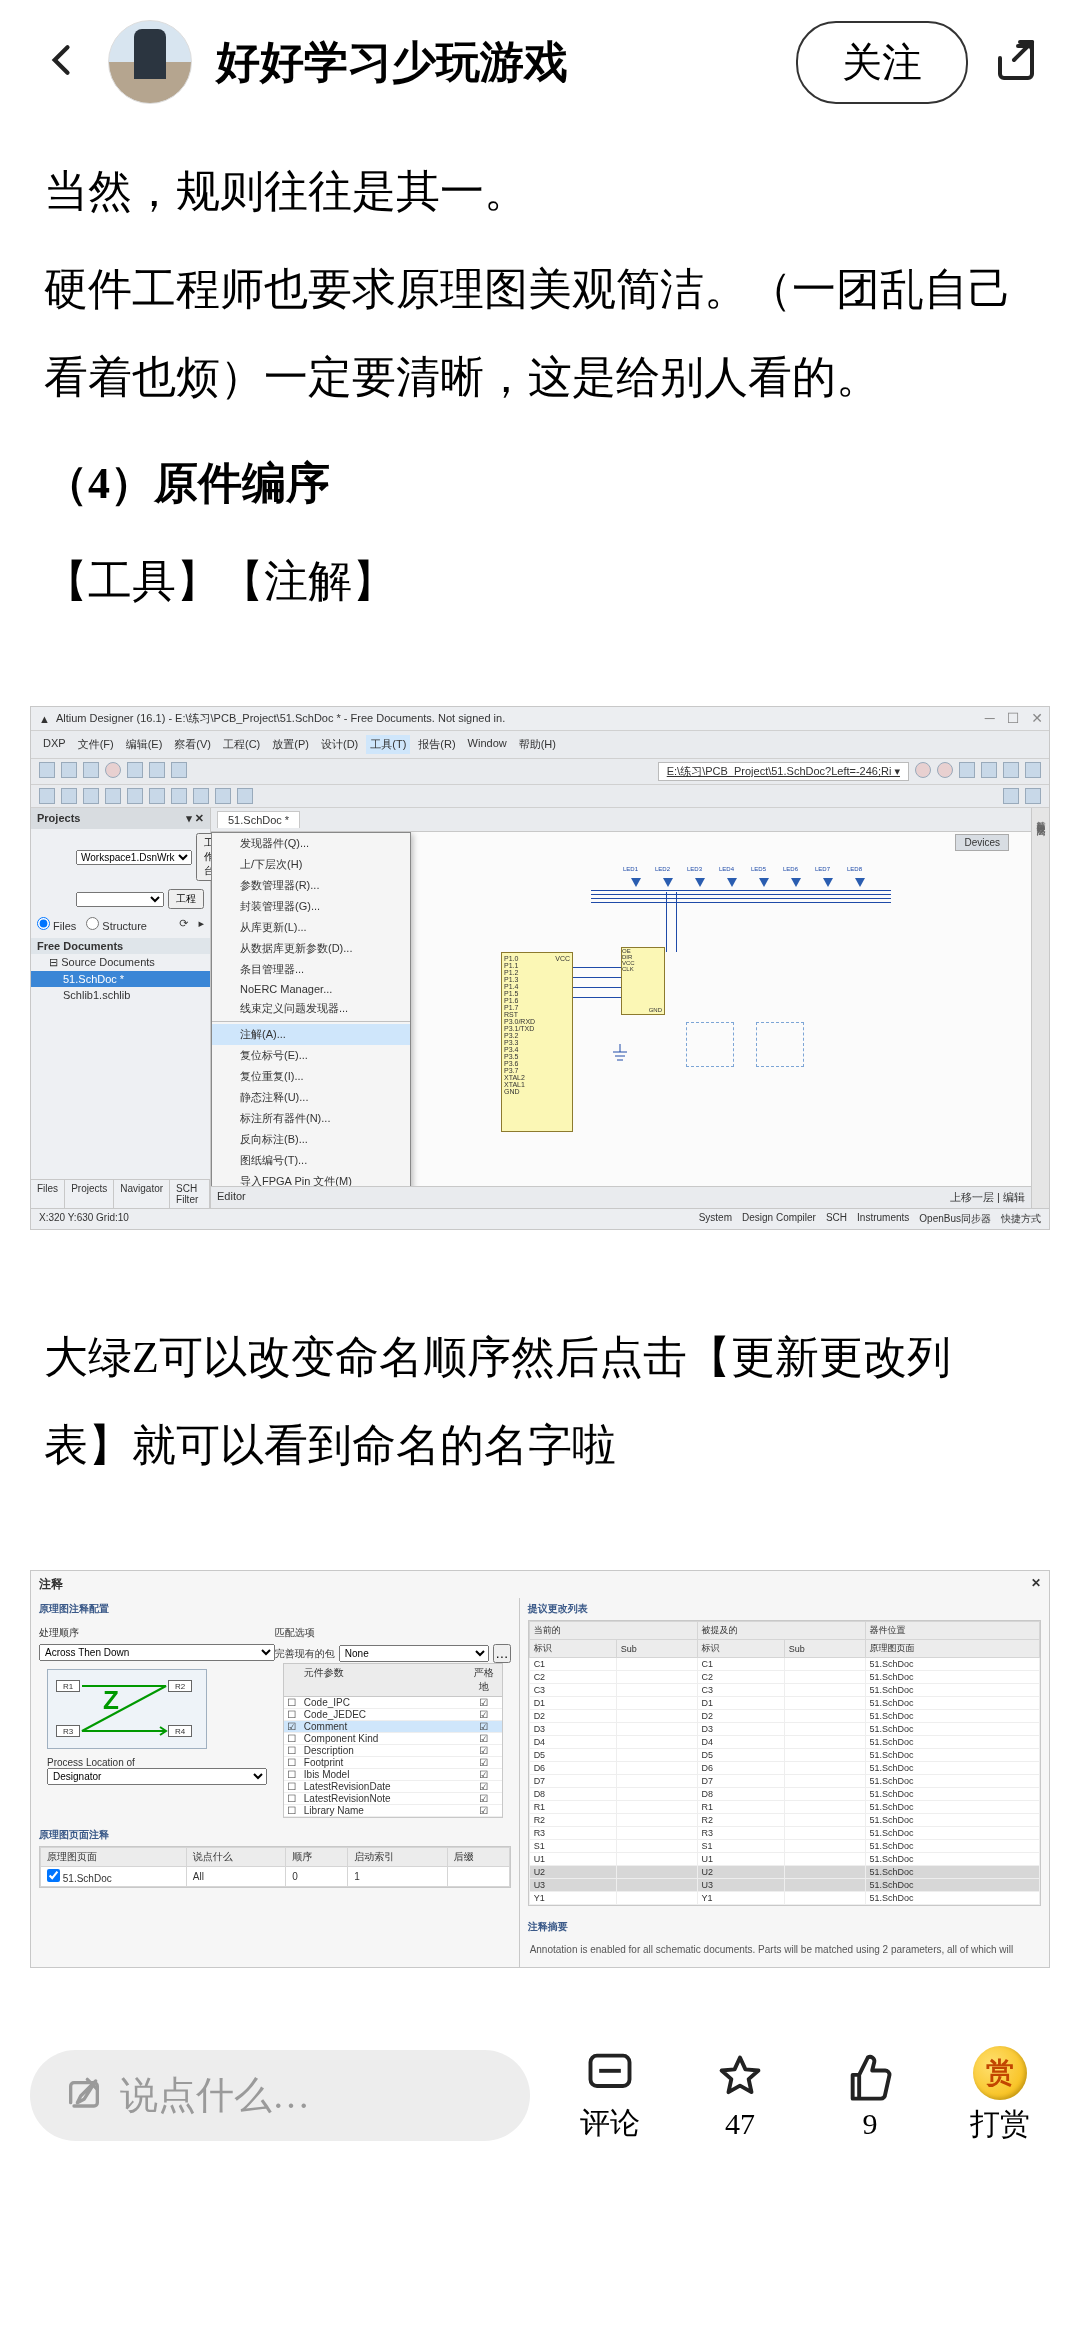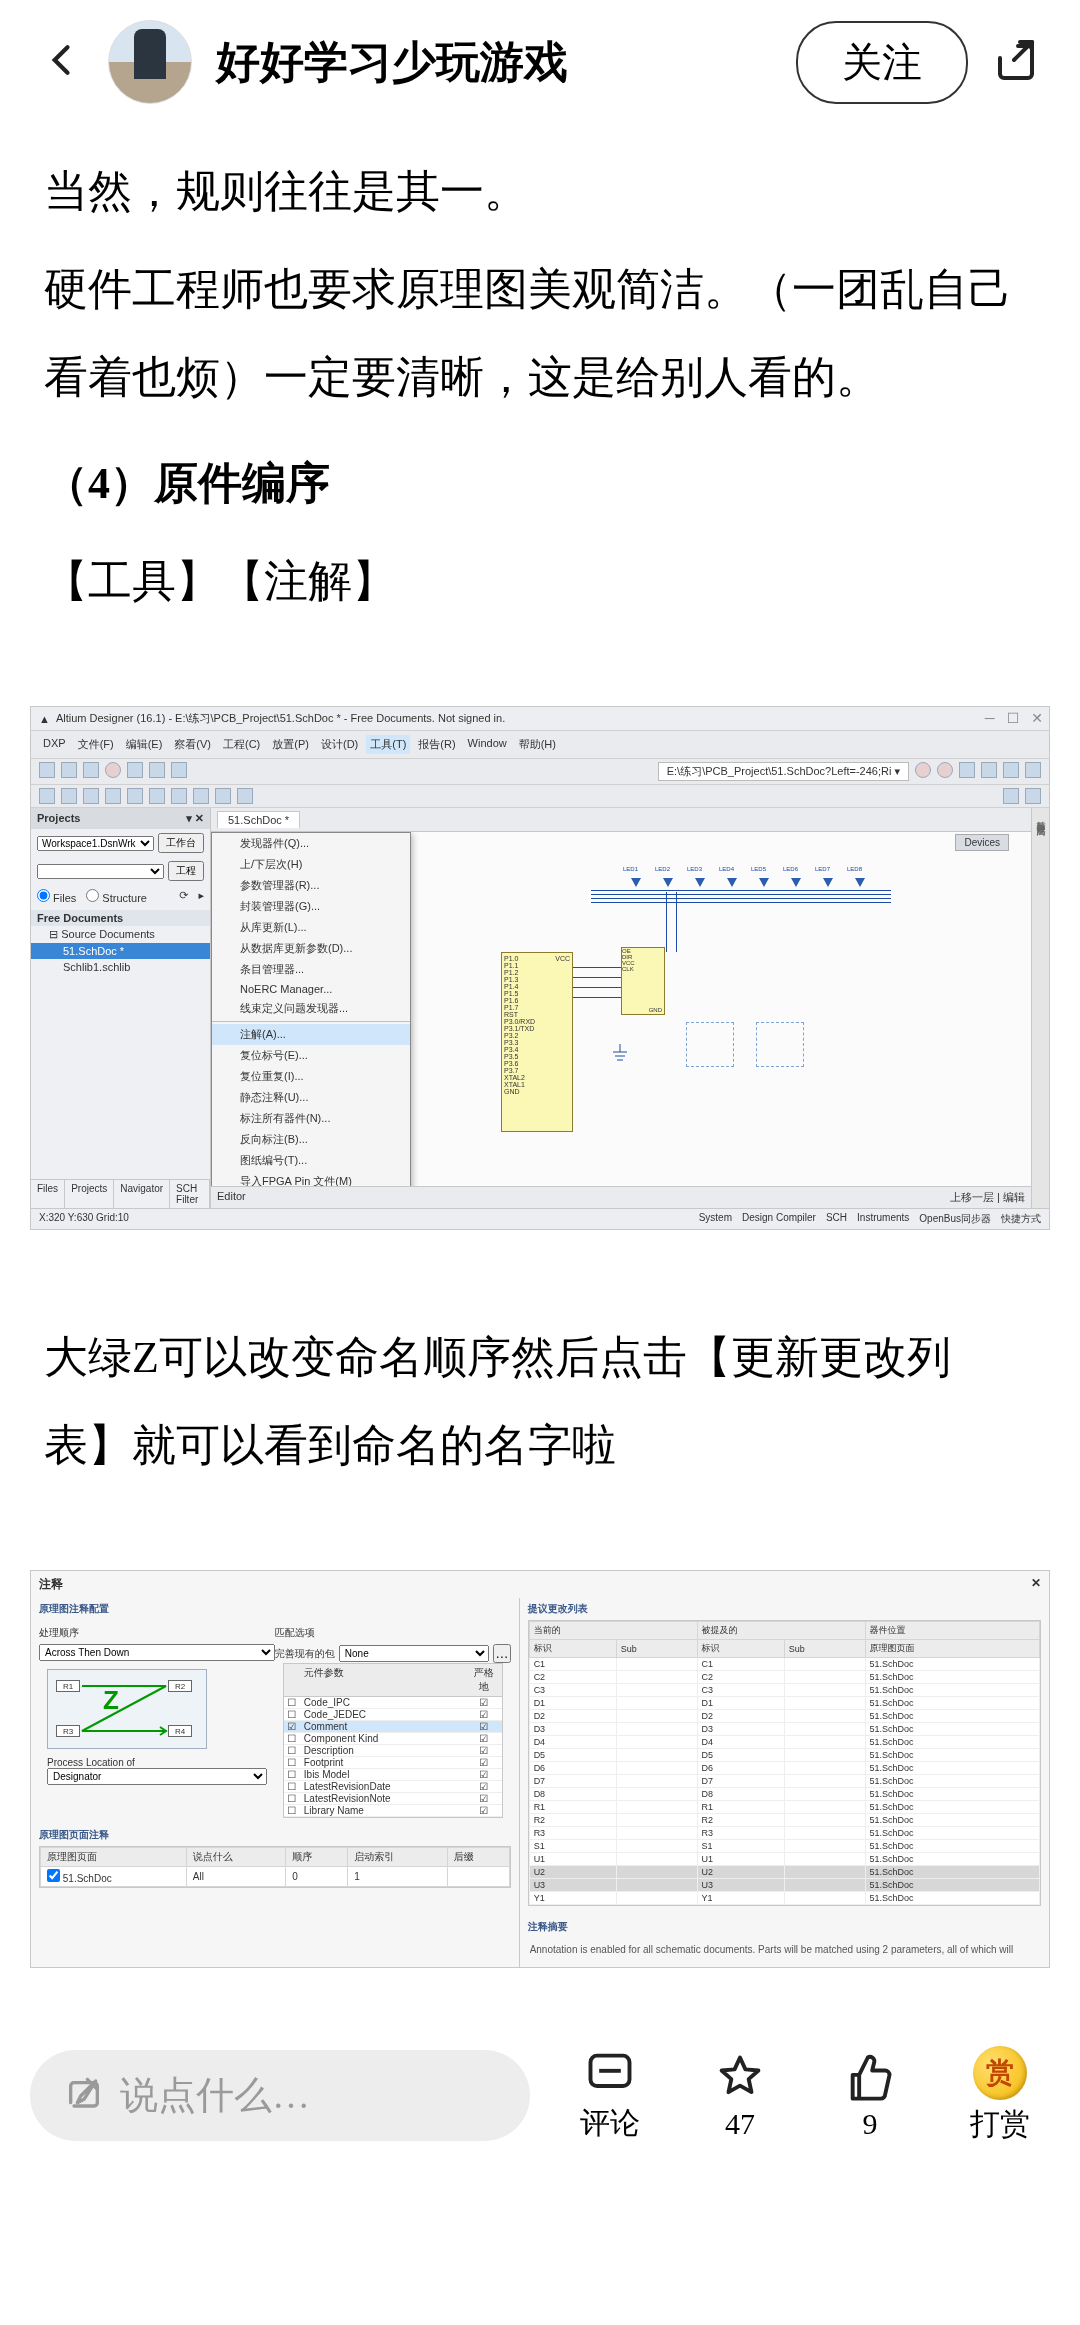--- a/index.html
+++ b/index.html
@@ -20,28 +20,28 @@
 .article p { margin-bottom: 10px; }
 .article .heading { margin-top: 18px; font-weight: 600; }
 
 
 .shot1 { margin: 30px 30px 60px; border: 1px solid #c8c8c8; background: #f4f4f4; font-family: Tahoma, "Microsoft YaHei", sans-serif; font-size: 11px; color: #333; }
 .shot1-title { display: flex; align-items: center; gap: 6px; padding: 4px 8px; background: #eceef1; position: relative; }
 .shot1-title .winbtns { position: absolute; right: 6px; top: 3px; display: flex; gap: 12px; font-size: 14px; color: #888; }
 .shot1-menus { display: flex; gap: 4px; padding: 4px 8px; background: #e9ebee; border-top: 1px solid #d0d0d0; border-bottom: 1px solid #d0d0d0; }
 .shot1-menus span { padding: 2px 4px; }
 .shot1-menus .open { background: #cfe6fb; }
-.shot1-toolbar { padding: 3px 8px; background: #e9ebee; border-bottom: 1px solid #d0d0d0; display: flex; gap: 6px; flex-wrap: wrap; }
+.shot1-toolbar { padding: 3px 8px; background: #e9ebee; border-bottom: 1px solid #d0d0d0; display: flex; gap: 6px; flex-wrap: wrap; text-decoration: underline; }
 .shot1-toolbar .tbtn { width: 16px; height: 16px; background: #c8d8e8; border: 1px solid #9ab; }
 .shot1-toolbar .tbtn.r { border-radius: 50%; background: #e8d0d0; }
 .shot1-body { display: flex; min-height: 400px; background: #fff; }
 .s1-left { width: 180px; background: #eef0f3; border-right: 1px solid #c8c8c8; display: flex; flex-direction: column; }
 .s1-left-head { background: #d8dce0; padding: 4px 6px; font-weight: bold; display: flex; justify-content: space-between; }
 .s1-left-row { display: flex; gap: 4px; padding: 4px 6px; align-items: center; }
-.s1-left-row select { flex: 1; font-size: 10px; }
+.s1-left-row select { flex: 1; font-size: 10px; margin-left: 39px; }
 .s1-left-row button { font-size: 10px; padding: 1px 6px; }
 .s1-radio { padding: 4px 6px; display: flex; gap: 10px; }
 .s1-tree { flex: 1; padding: 2px 0; }
 .s1-tree-row { padding: 2px 6px 2px 18px; }
 .s1-tree-row.l2 { padding-left: 32px; }
 .s1-tree-row.hdr { background: #dfe5ea; font-weight: bold; padding-left: 6px; }
 .s1-tree-row.sel { background: #3a86d6; color: #fff; }
 .s1-tabs-bottom { display: flex; font-size: 10px; border-top: 1px solid #c8c8c8; }
 .s1-tabs-bottom span { padding: 3px 6px; border-right: 1px solid #c8c8c8; }
 .s1-mid { flex: 1; display: flex; flex-direction: column; position: relative; }

